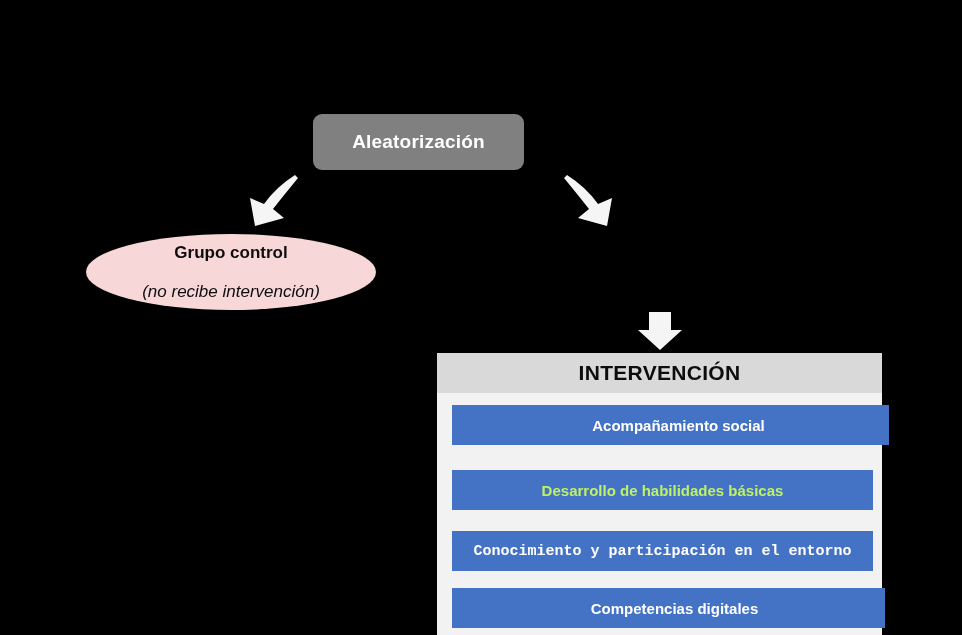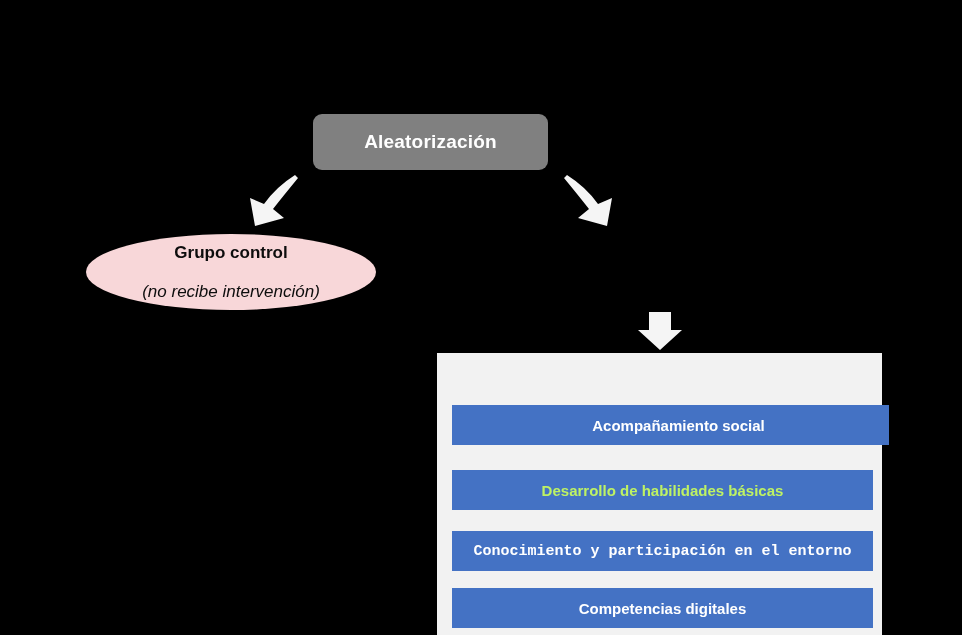--- a/index.html
+++ b/index.html
@@ -13,21 +13,21 @@
     height: 635px;
     overflow: hidden;
     font-family: "Liberation Sans", sans-serif;
     background: #000;
   }
   .abs { position: absolute; }
 
   
   #randomization-box {
     left: 313px; top: 114px;
-    width: 235px; height: 56px;
+    width: 211px; height: 56px;
     border-radius: 9px;
     display: flex; align-items: center; justify-content: center;
   }
   #randomization-box .label {
     font-size: 19px; font-weight: bold; letter-spacing: 0.2px;
   }
 
   
   #arrow-layer {
     left: 0; top: 0; width: 962px; height: 635px;
@@ -86,23 +86,24 @@
     <path d="M649,312 L671,312 L671,330 L682,330 L660,350 L638,330 L649,330 Z" fill="#f5f5f5"></path>
   </svg>
 
   <div id="control-ellipse" class="abs ellipse" style="background: rgb(248, 215, 217);">
     <div class="title">Grupo control</div>
     <div class="subtitle">(no recibe intervención)</div>
   </div>
 
 
   <div id="intervention-panel" class="abs" style="background: rgb(242, 242, 242);">
+    <div id="intervention-header" style="background: rgb(217, 217, 217);">INTERVENCIÓN</div>
 
     <div id="item-0" class="intervention-item" style="background: rgb(68, 114, 196); color: rgb(255, 255, 255);">Acompañamiento social</div>
 
     <div id="item-1" class="intervention-item" style="background: rgb(68, 114, 196); color: #bef264;">Desarrollo de habilidades básicas</div>
 
     <div id="item-2" class="intervention-item" style="background: rgb(68, 114, 196); color: rgb(255, 255, 255);">Conocimiento y participación en el entorno</div>
 
-    <div id="item-3" class="intervention-item" style="background: rgb(68, 114, 196); color: rgb(255, 255, 255);">Competencias digitales</div>
+    <div id="item-3" class="intervention-item" style="background: rgb(68, 114, 196); color: rgb(255, 255, 255); padding-left: 12px;">Competencias digitales</div>
   </div>
 
 </div>
 
 </body></html>

